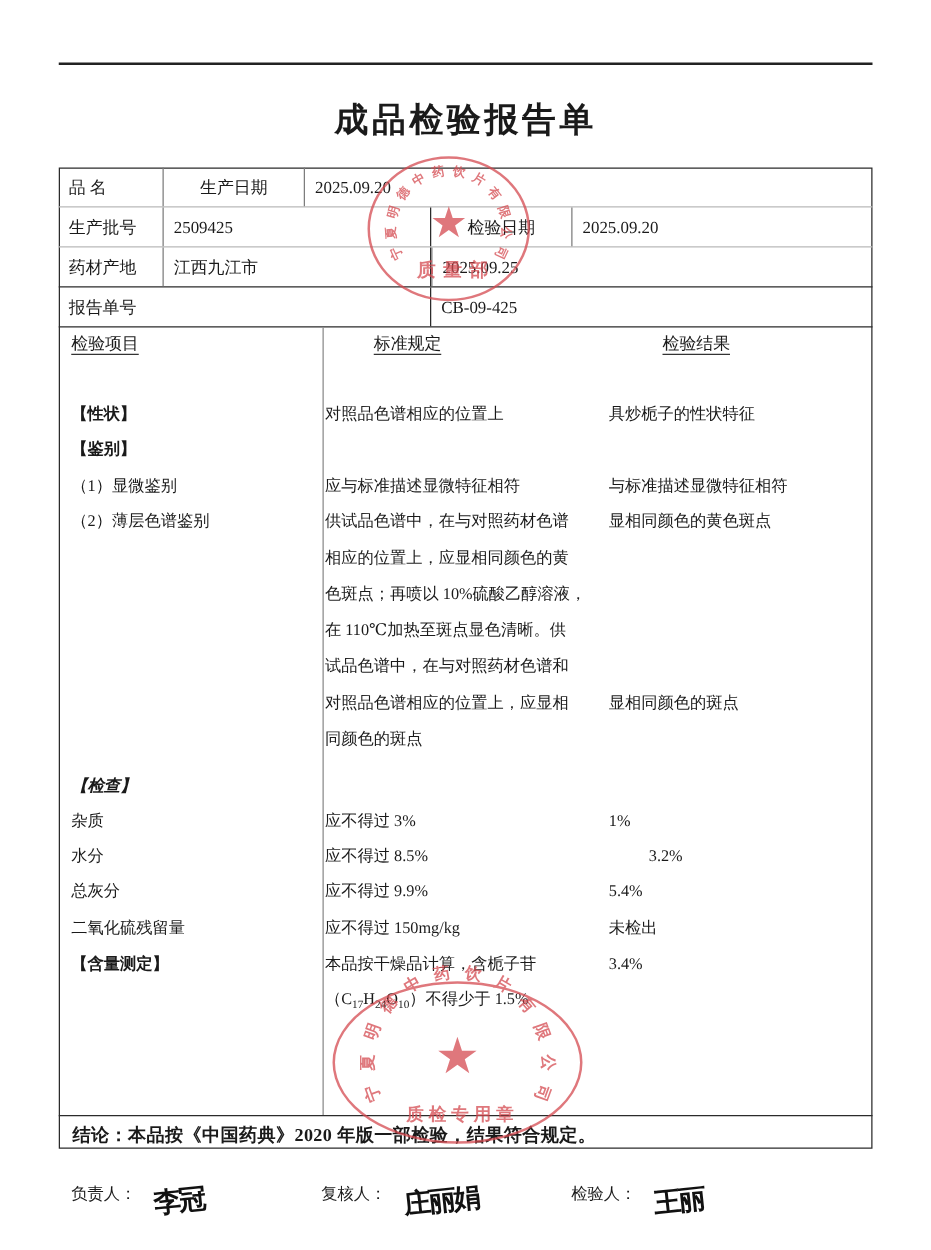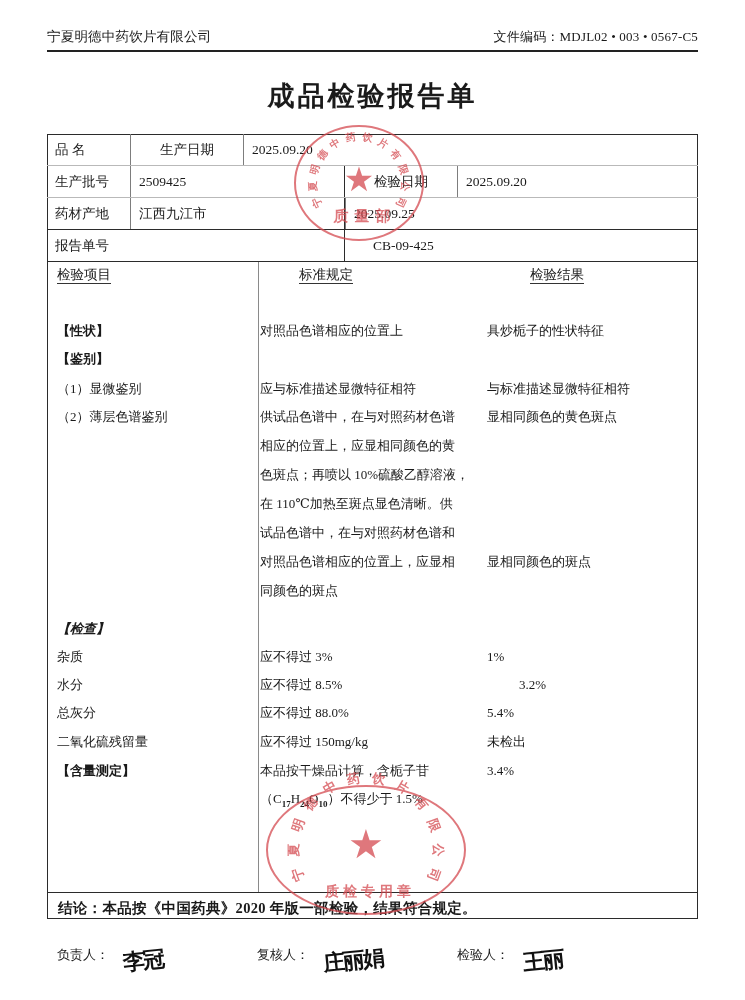--- a/index.html
+++ b/index.html
@@ -127,21 +127,20 @@
     display: flex;
     align-items: center;
     border-right: 1.2px solid #2b2b2b;
   }
   .report-no-val {
     flex: 1;
     box-sizing: border-box;
     padding: 0 8px;
     display: flex;
     align-items: center;
-    margin-left: 20px;
   }
 
   
   .results {
     position: absolute;
     left: 47px;
     top: 262px;
     width: 651px;
     height: 630px;
     box-sizing: border-box;
@@ -173,21 +172,21 @@
     position: absolute;
     font-size: 13px;
     line-height: 17px;
     white-space: nowrap;
   }
   .col-a { left: 10px; }
   .col-b { left: 213px; }
   .col-c { left: 440px; }
   .bold { font-weight: bold; }
 
-  .formula sub { font-size: 9px; font-weight: bold; }
+  .formula sub { font-size: 9px; }
 
   
   .conclusion-rule {
     position: absolute;
     left: 47px;
     top: 892px;
     width: 651px;
     height: 1.2px;
     background: #2b2b2b;
   }
@@ -286,24 +285,20 @@
     height: 126px;
   }
   #stamp-bottom .star { font-size: 40px; transform: translate(-50%, -62%); }
   #stamp-bottom .bottom-text { bottom: 12px; font-size: 14px; letter-spacing: 4px; padding-left: 4px;}
 </style>
 </head>
 <body>
 
 <div class="page">
 
-  <div class="doc-header">
-    <span class="company">宁夏明德中药饮片有限公司</span>
-    <span class="code">文件编码：MDJL02 • 003 • 0567-C5</span>
-  </div>
   <div class="header-rule"></div>
 
   <div class="title">成品检验报告单</div>
 
   <div class="frame"></div>
 
   <div class="info">
 
     <div class="info-row">
       <div class="cell-label">品       名</div>
@@ -362,21 +357,21 @@
         <div class="rt-item col-c" style="top: 291px;">显相同颜色的斑点</div>
         <div class="rt-item col-b" style="top: 320px;">同颜色的斑点</div>
         <div class="rt-item col-a bold" style="top: 358px; font-style: italic;">【检查】</div>
         <div class="rt-item col-a" style="top: 386px;">杂质</div>
         <div class="rt-item col-b" style="top: 386px;">应不得过 3%</div>
         <div class="rt-item col-c" style="top: 386px;">1%</div>
         <div class="rt-item col-a" style="top: 414px;">水分</div>
         <div class="rt-item col-b" style="top: 414px;">应不得过 8.5%</div>
         <div class="rt-item col-c" style="top: 414px; margin-left: 32px;">3.2%</div>
         <div class="rt-item col-a" style="top: 442px;">总灰分</div>
-        <div class="rt-item col-b" style="top: 442px;">应不得过 88.0%</div>
+        <div class="rt-item col-b" style="top: 442px;">应不得过 9.9%</div>
         <div class="rt-item col-c" style="top: 442px;">5.4%</div>
         <div class="rt-item col-a" style="top: 471px;">二氧化硫残留量</div>
         <div class="rt-item col-b" style="top: 471px;">应不得过 150mg/kg</div>
         <div class="rt-item col-c" style="top: 471px;">未检出</div>
         <div class="rt-item col-a bold" style="top: 500px; text-align: center;">【含量测定】</div>
         <div class="rt-item col-b" style="top: 500px;">本品按干燥品计算，含栀子苷</div>
         <div class="rt-item col-c" style="top: 500px;">3.4%</div>
         <div class="rt-item col-b formula" style="top: 528px;">（C<sub>17</sub>H<sub>24</sub>O<sub>10</sub>）不得少于 1.5%</div>
       </div>
   </div>

